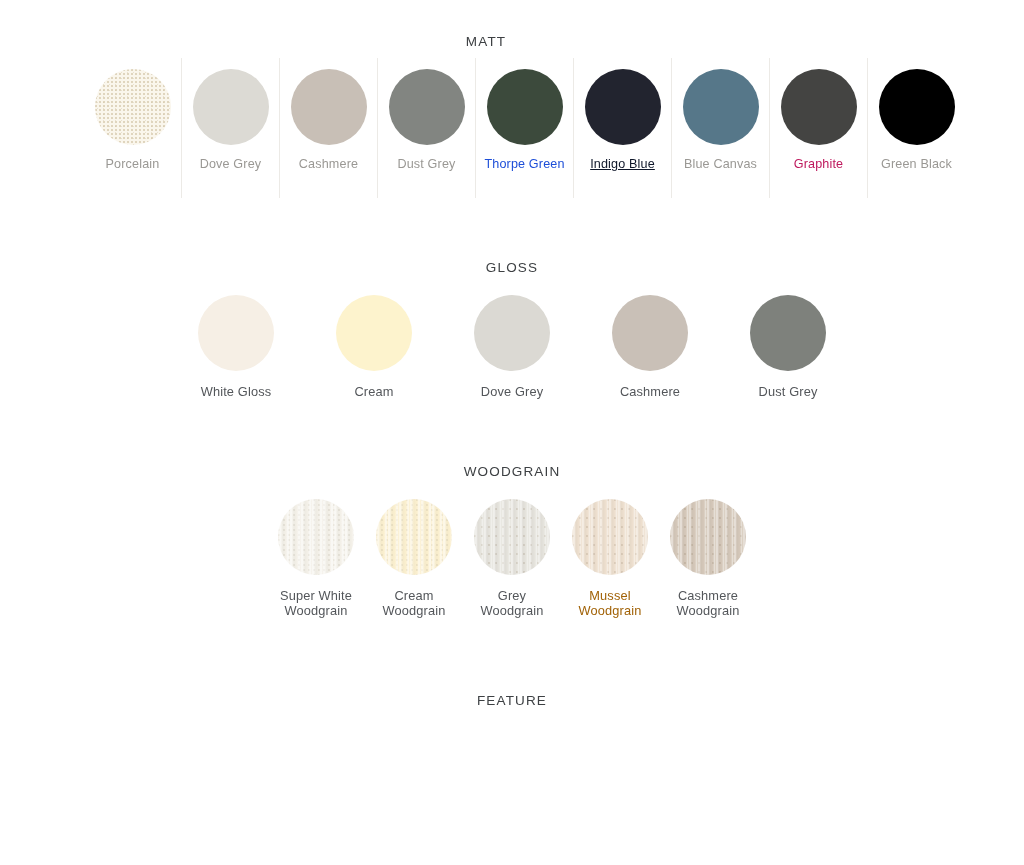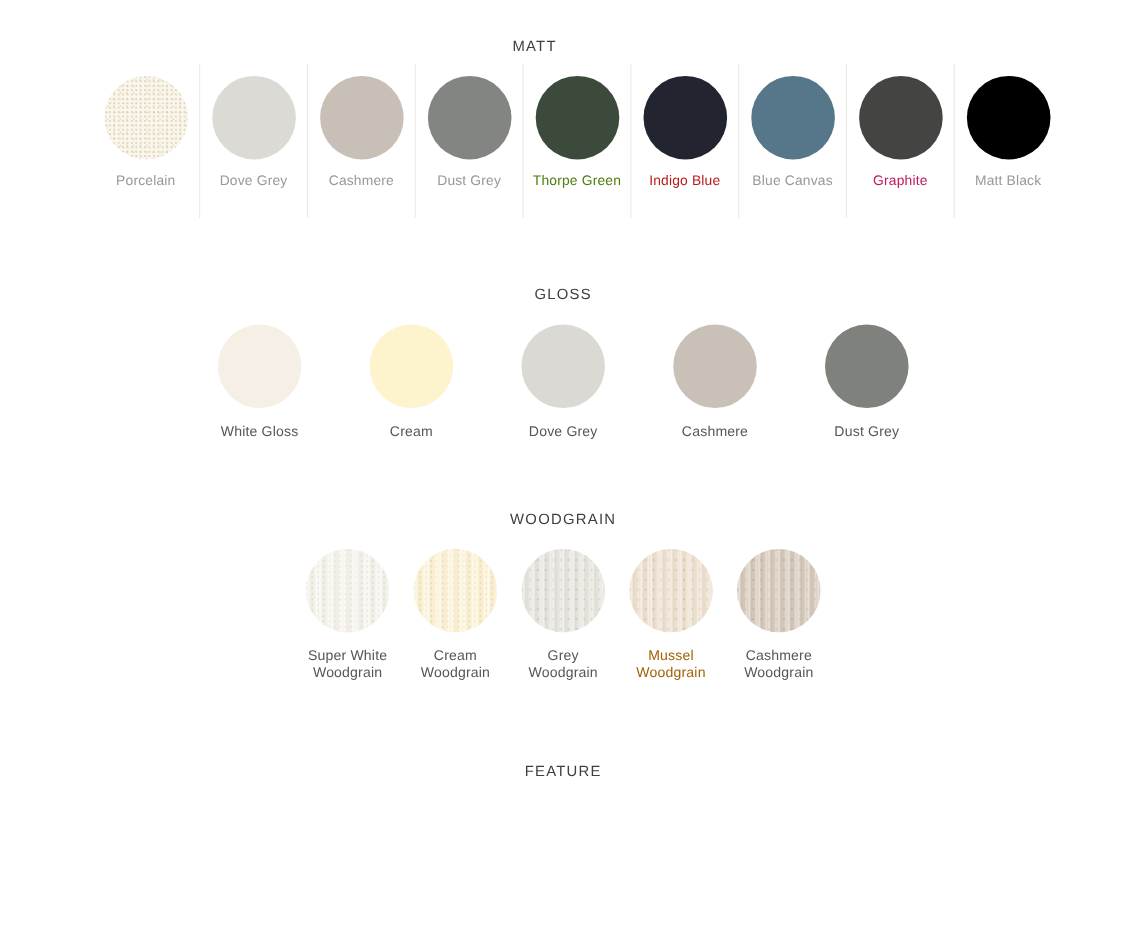--- a/index.html
+++ b/index.html
@@ -209,41 +209,41 @@
           <div class="label" style="color: rgb(154, 152, 148);">Cashmere</div>
           <div class="sep"></div>
         </div>
         <div class="cell">
           <div class="swatch " style="background-color: rgb(130, 133, 129);"></div>
           <div class="label" style="color: rgb(154, 152, 148);">Dust Grey</div>
           <div class="sep"></div>
         </div>
         <div class="cell">
           <div class="swatch " style="background-color: rgb(60, 74, 60);"></div>
-          <div class="label" style="color: #4d7c0f;">Thorpe Green</div>
+          <div class="label" style="color: #1d4ed8;">Thorpe Green</div>
           <div class="sep"></div>
         </div>
         <div class="cell">
           <div class="swatch " style="background-color: rgb(34, 36, 47);"></div>
-          <div class="label" style="color: #b91c1c;">Indigo Blue</div>
+          <div class="label" style="color: #0f172a; text-decoration: underline;">Indigo Blue</div>
           <div class="sep"></div>
         </div>
         <div class="cell">
           <div class="swatch " style="background-color: rgb(86, 119, 137);"></div>
           <div class="label" style="color: rgb(154, 152, 148);">Blue Canvas</div>
           <div class="sep"></div>
         </div>
         <div class="cell">
           <div class="swatch " style="background-color: rgb(68, 68, 66);"></div>
           <div class="label" style="color: #be185d;">Graphite</div>
           <div class="sep"></div>
         </div>
         <div class="cell">
           <div class="swatch " style="background-color: rgb(0, 0, 0);"></div>
-          <div class="label" style="color: rgb(154, 152, 148);">Matt Black</div>
+          <div class="label" style="color: rgb(154, 152, 148);">Green Black</div>
         </div>
       </div>
     </div>
     <div class="group" id="group-gloss">
       <div class="group-title">GLOSS</div>
       <div class="row">
         <div class="cell">
           <div class="swatch " style="background-color: rgb(246, 239, 229);"></div>
           <div class="label" style="color: rgb(83, 86, 90);">White Gloss</div>
         </div>

